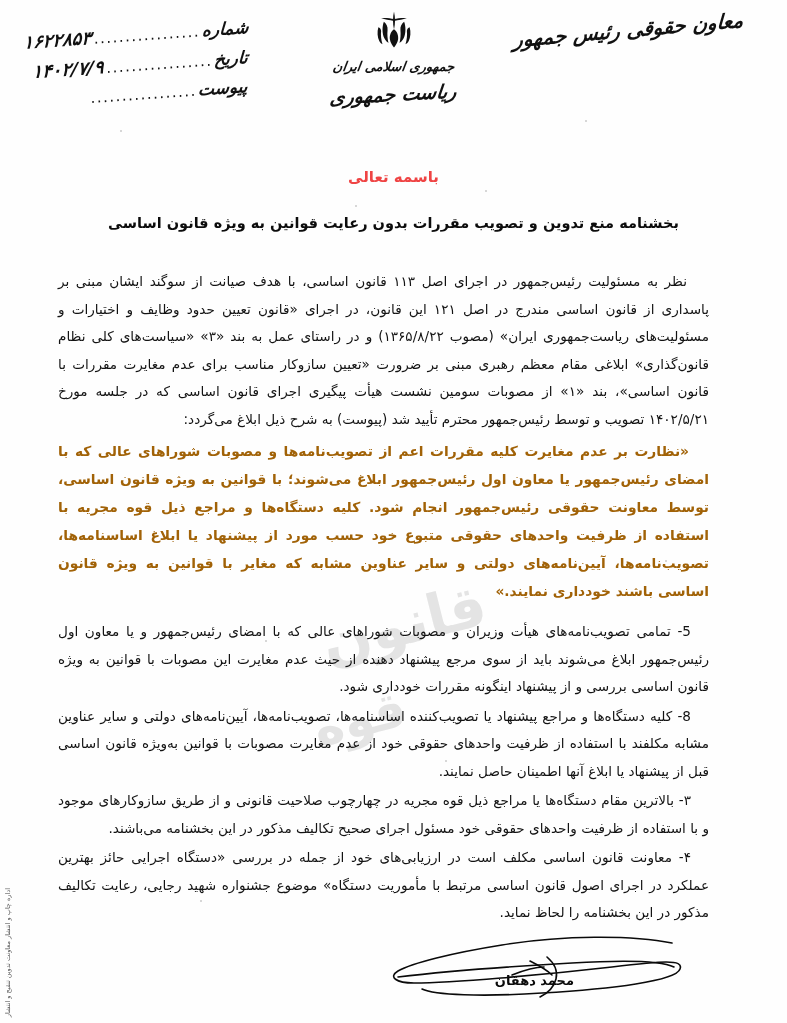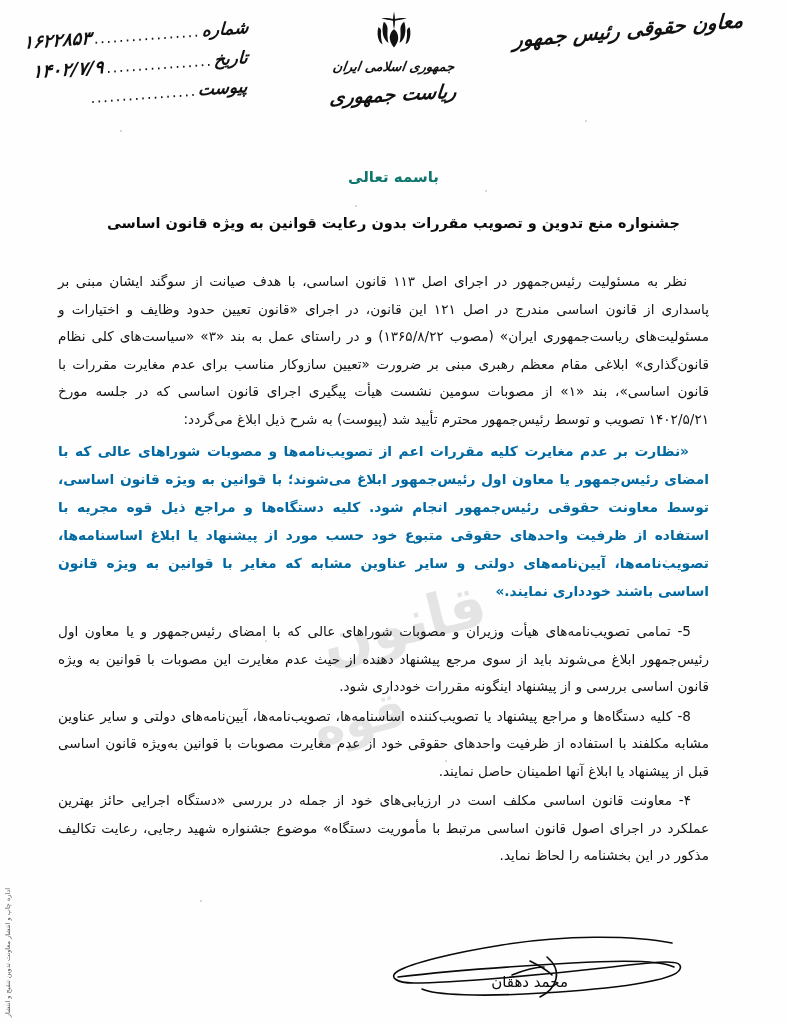--- a/index.html
+++ b/index.html
@@ -146,21 +146,21 @@
   }
 
   
   .invocation {
     position: absolute;
     top: 168px;
     left: 0; right: 0;
     text-align: center;
     font-size: 15px;
     font-weight: bold;
-    color: #0f766e;
+    color: #ef4444;
   }
   .doc-title {
     position: absolute;
     top: 213px;
     left: 0; right: 0;
     text-align: center;
     font-size: 14.5px;
     font-weight: bold;
     color: #0c0c0c;
     padding: 0 55px;
@@ -180,21 +180,21 @@
     color: #131313;
     text-align: justify;
     text-justify: inter-word;
     text-indent: 22px;
   }
   p.quote {
     margin: 2px 0 4px 0;
     font-size: 13.8px;
     line-height: 28px;
     font-weight: bold;
-    color: #0369a1;
+    color: #a16207;
     text-align: justify;
     text-indent: 20px;
   }
   p.item {
     margin: 0 0 2px 0;
     font-size: 13.6px;
     line-height: 27.5px;
     color: #131313;
     text-align: justify;
     text-indent: 18px;
@@ -206,23 +206,23 @@
     position: absolute;
     bottom: 8px;
     right: 95px;
     width: 330px;
     height: 82px;
   }
   .sig-svg { position: absolute; top: 0; right: 0; }
   .sig-name {
     position: absolute;
     top: 40px;
-    right: 124px;
-    font-size: 15px;
-    font-weight: normal;
+    right: 118px;
+    font-size: 13px;
+    font-weight: bold;
     color: #0a0a0a;
   }
 
   
   .margin-vertical {
     position: absolute;
     left: 4px;
     bottom: 6px;
     writing-mode: vertical-rl;
     transform: rotate(180deg);
@@ -277,28 +277,29 @@
       <div class="meta-row">
         <span class="meta-label">پیوست</span>
         <span class="meta-dots">.................</span>
         <span class="meta-value"></span>
       </div>
     </div>
   </div>
 
   <div class="invocation">باسمه تعالی</div>
 
-  <div class="doc-title">جشنواره منع تدوین و  تصویب مقررات بدون رعایت قوانین به ویژه قانون اساسی</div>
+  <div class="doc-title">بخشنامه منع تدوین و  تصویب مقررات بدون رعایت قوانین به ویژه قانون اساسی</div>
 
   <div class="content">
     <p class="para">نظر به مسئولیت رئیس‌جمهور در اجرای اصل ۱۱۳ قانون اساسی، با هدف صیانت از سوگند ایشان مبنی بر پاسداری از قانون اساسی مندرج در اصل ۱۲۱ این قانون، در اجرای «قانون تعیین حدود وظایف و اختیارات و مسئولیت‌های ریاست‌جمهوری ایران» (مصوب ۱۳۶۵/۸/۲۲) و در راستای عمل به بند «۳» «سیاست‌های کلی نظام قانون‌گذاری» ابلاغی مقام معظم رهبری مبنی بر ضرورت «تعیین سازوکار مناسب برای عدم مغایرت مقررات با قانون اساسی»، بند «۱» از مصوبات سومین نشست هیأت پیگیری اجرای قانون اساسی که در جلسه مورخ ۱۴۰۲/۵/۲۱ تصویب و توسط رئیس‌جمهور محترم تأیید شد (پیوست) به شرح ذیل ابلاغ می‌گردد:</p>
     <p class="quote">«نظارت بر عدم مغایرت کلیه مقررات اعم از تصویب‌نامه‌ها و مصوبات شوراهای عالی که با امضای رئیس‌جمهور یا معاون اول رئیس‌جمهور ابلاغ می‌شوند؛ با قوانین به ویژه قانون اساسی، توسط معاونت حقوقی رئیس‌جمهور انجام شود. کلیه دستگاه‌ها و مراجع ذیل قوه مجریه با استفاده از ظرفیت واحدهای حقوقی متبوع خود حسب مورد از پیشنهاد یا ابلاغ اساسنامه‌ها، تصویب‌نامه‌ها، آیین‌نامه‌های دولتی و سایر عناوین مشابه که مغایر با قوانین به ویژه قانون اساسی باشند خودداری نمایند.»</p>
     <div class="spacer-sm"></div>
     <p class="item">5- تمامی تصویب‌نامه‌های هیأت وزیران و مصوبات شوراهای عالی که با امضای رئیس‌جمهور و یا معاون اول رئیس‌جمهور ابلاغ می‌شوند باید از سوی مرجع پیشنهاد دهنده از حیث عدم مغایرت این مصوبات با قوانین به ویژه قانون اساسی بررسی و از پیشنهاد اینگونه مقررات خودداری شود.</p>
     <p class="item">8- کلیه دستگاه‌ها و مراجع پیشنهاد یا تصویب‌کننده اساسنامه‌ها، تصویب‌نامه‌ها، آیین‌نامه‌های دولتی و سایر عناوین مشابه مکلفند با استفاده از ظرفیت واحدهای حقوقی خود از عدم مغایرت مصوبات با قوانین به‌ویژه قانون اساسی قبل از پیشنهاد یا ابلاغ آنها اطمینان حاصل نمایند.</p>
+    <p class="item">۳- بالاترین مقام دستگاه‌ها یا مراجع ذیل قوه مجریه در چهارچوب صلاحیت قانونی و از طریق سازوکارهای موجود و با استفاده از ظرفیت واحدهای حقوقی خود مسئول اجرای صحیح تکالیف مذکور در این بخشنامه می‌باشند.</p>
     <p class="item">۴- معاونت قانون اساسی مکلف است در ارزیابی‌های خود از جمله در بررسی «دستگاه اجرایی حائز بهترین عملکرد در اجرای اصول قانون اساسی مرتبط با مأموریت دستگاه» موضوع جشنواره شهید رجایی، رعایت تکالیف مذکور در این بخشنامه را لحاظ نماید.</p>
   </div>
 
   <div class="sig-block">
     <svg class="sig-svg" width="330" height="70" viewBox="0 0 330 70">
       <g fill="none" stroke="#0a0a0a" stroke-width="1.6" stroke-linecap="round">
         <path d="M310 10 C270 2 200 2 140 12 C90 20 50 30 36 38 C26 44 34 50 52 50 C90 50 180 42 250 34 C300 28 322 26 318 36 C314 48 250 56 180 60 C120 64 72 62 60 56"></path>
         <path d="M36 44 C70 40 140 34 210 30 C260 27 300 28 312 34"></path>
         <path d="M185 24 C192 30 196 38 194 46 C192 54 186 60 178 64"></path>
         <path d="M168 28 C176 32 184 36 190 42"></path>

